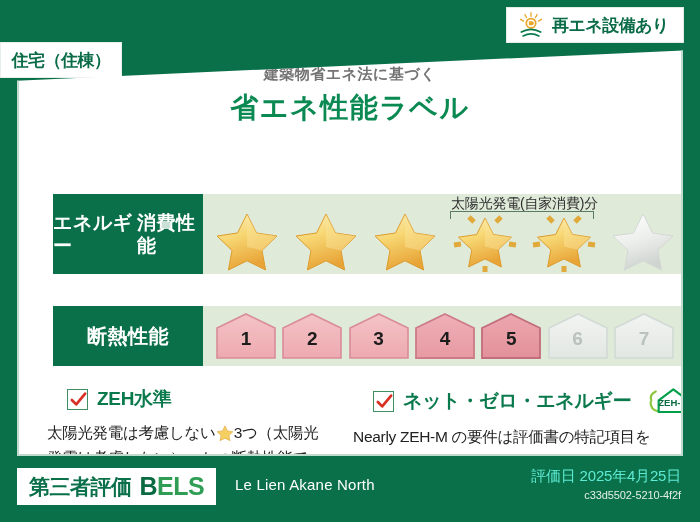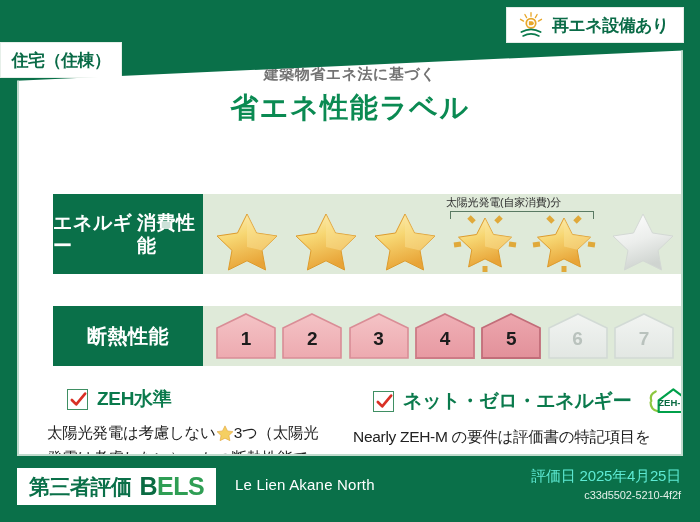--- a/index.html
+++ b/index.html
@@ -158,22 +158,22 @@
     top: 1px;
     width: 152px;
     height: 26px;
     pointer-events: none;
   }
   .solar-anno .solar-text {
     position: absolute;
     left: 0;
     top: 0;
     width: 100%;
-    text-align: left;
-    font-size: 11px;
+    text-align: right;
+    font-size: 14px;
     color: #2e2e2e;
     white-space: nowrap;
     letter-spacing: -0.2px;
   }
   .solar-anno .bracket {
     position: absolute;
     left: 4px;
     right: 4px;
     top: 16px;
     height: 8px;

